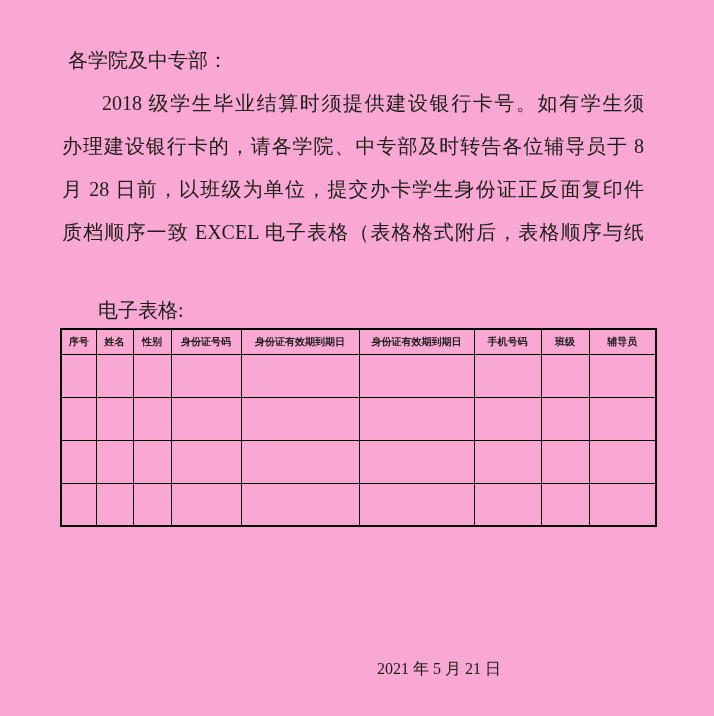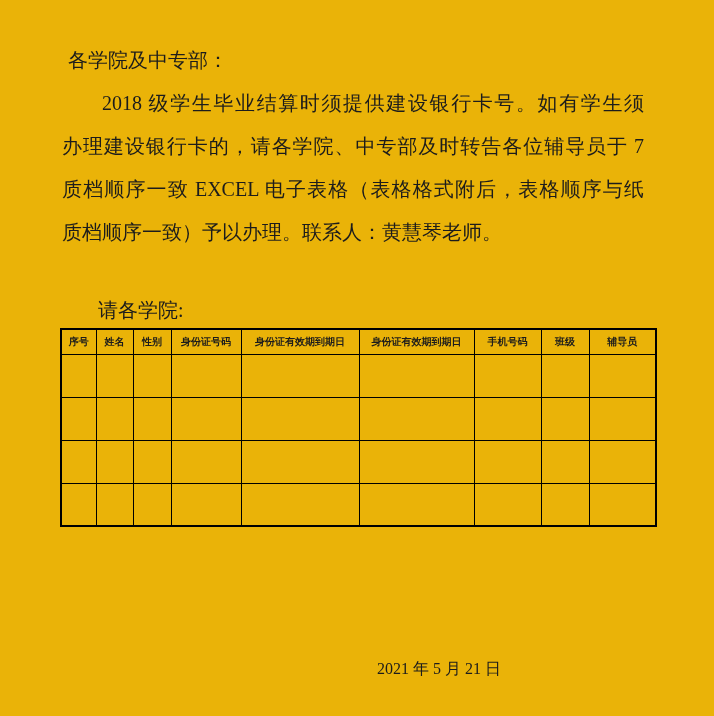--- a/index.html
+++ b/index.html
@@ -4,21 +4,21 @@
 <style>
   html, body {
     margin: 0;
     padding: 0;
     background: #ffffff;
   }
   .page {
     position: relative;
     width: 714px;
     height: 716px;
-    background: #eab308;
+    background: #f9a8d4;
     overflow: hidden;
     font-family: "Liberation Serif", "DejaVu Serif", serif;
     color: #1c1c1c;
   }
   .salutation {
     position: absolute;
     left: 68px;
     top: 39px;
     width: 582px;
     font-size: 20px;
@@ -101,26 +101,26 @@
 </style>
 </head>
 <body>
 
 <div class="page">
 
   <div class="salutation">各学院及中专部：</div>
 
   <div class="para">
     <div class="line just indent">2018 级学生毕业结算时须提供建设银行卡号。如有学生须</div>
-    <div class="line just">办理建设银行卡的，请各学院、中专部及时转告各位辅导员于 7</div>
+    <div class="line just">办理建设银行卡的，请各学院、中专部及时转告各位辅导员于 8</div>
+    <div class="line just">月 28 日前，以班级为单位，提交办卡学生身份证正反面复印件</div>
     <div class="line just">质档顺序一致 EXCEL 电子表格（表格格式附后，表格顺序与纸</div>
-    <div class="line">质档顺序一致）予以办理。联系人：黄慧琴老师。</div>
   </div>
 
-  <div class="caption">请各学院:</div>
+  <div class="caption">电子表格:</div>
 
   <table class="sample">
     <colgroup>
       <col style="width:35px">
       <col style="width:37px">
       <col style="width:38px">
       <col style="width:70px">
       <col style="width:118px">
       <col style="width:115px">
       <col style="width:67px">

